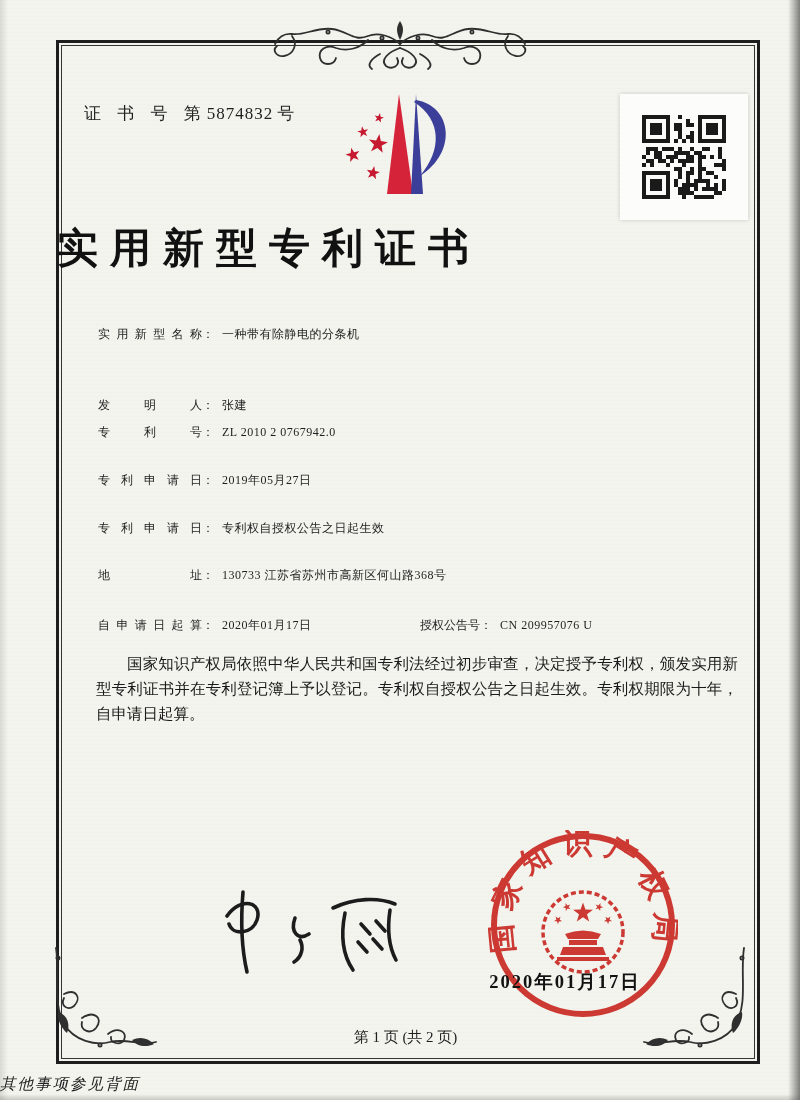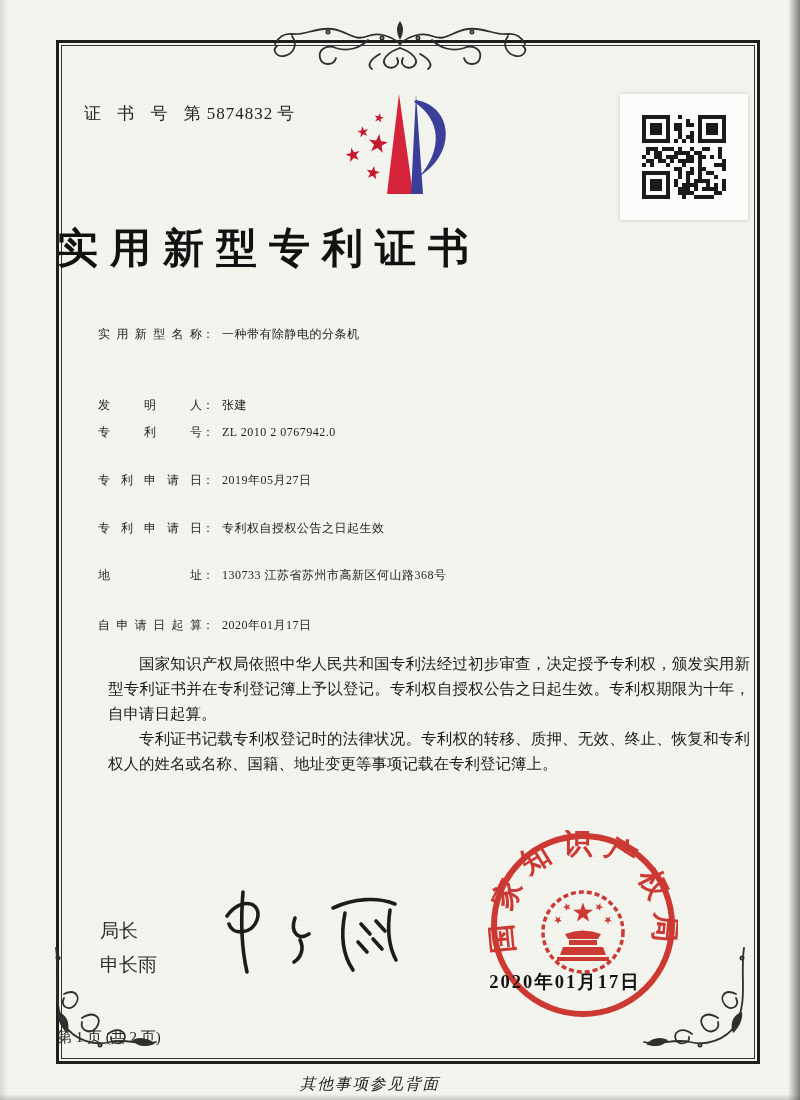--- a/index.html
+++ b/index.html
@@ -35,36 +35,36 @@
 
   .title{position:absolute;left:57px;top:221px;width:697px;text-align:left;
     font-size:41px;font-weight:bold;letter-spacing:12px;color:#111;z-index:2;}
 
   .fields{position:absolute;left:98px;top:0;width:640px;z-index:2;}
   .field{position:absolute;left:0;width:640px;font-size:12px;color:#1e1e1e;white-space:nowrap;}
   .flabel{display:inline-block;width:104px;text-align:justify;text-align-last:justify;}
   .fvalue{margin-left:8px;letter-spacing:.5px;}
   .gaz{position:absolute;left:322px;top:0;}
 
-  .paras{position:absolute;left:108px;top:651px;width:642px;font-size:15.5px;line-height:25px;
+  .paras{position:absolute;left:96px;top:651px;width:642px;font-size:15.5px;line-height:25px;
     text-align:justify;color:#1a1a1a;z-index:2;}
   .paras p{margin:0;text-indent:2em;}
 
   .signer{position:absolute;left:100px;top:914px;z-index:2;
     font-family:"Liberation Sans","DejaVu Sans",sans-serif;font-size:19px;color:#2b2b2b;line-height:34px;}
   .signature{position:absolute;left:203px;top:880px;width:212px;height:102px;z-index:2;}
   .signature path{stroke:#1c1c1c;stroke-width:3.6;fill:none;stroke-linecap:round;stroke-linejoin:round;}
 
   .seal{position:absolute;left:488px;top:830px;width:190px;height:190px;z-index:4;
     mix-blend-mode:multiply;opacity:.95;}
   .seal-date{position:absolute;left:472px;top:969px;width:186px;text-align:center;z-index:5;
     font-size:18.5px;font-weight:bold;letter-spacing:2px;color:#121212;}
 
-  .page-num{position:absolute;left:57px;top:1028px;width:697px;text-align:left;font-size:15px;color:#1f1f1f;z-index:2;}
-  .back-note{position:absolute;left:0;top:1074px;width:740px;text-align:center;font-size:15.5px;
+  .page-num{position:absolute;left:57px;top:1028px;width:697px;text-align:center;font-size:15px;color:#1f1f1f;z-index:2;}
+  .back-note{position:absolute;left:0;top:1074px;width:740px;font-size:15.5px;
     font-style:italic;color:#222;z-index:2;letter-spacing:2px;}
 </style>
 </head>
 <body>
 
 <div class="page">
 
   <div class="edge-left"></div>
   <div class="edge-right"></div>
   <div class="edge-bottom"></div>
@@ -366,32 +366,30 @@
       <span class="flabel">专利申请日</span><span>：</span><span class="fvalue">2019年05月27日</span>
     </div>
     <div class="field" style="top:520px">
       <span class="flabel">专利申请日</span><span>：</span><span class="fvalue">专利权自授权公告之日起生效</span>
     </div>
     <div class="field" style="top:567px">
       <span class="flabel">地址</span><span>：</span><span class="fvalue">130733 江苏省苏州市高新区何山路368号</span>
     </div>
     <div class="field" style="top:617px">
       <span class="flabel">自申请日起算</span><span>：</span><span class="fvalue">2020年01月17日</span>
+      <span class="gaz">
+        <span>授权公告号</span><span>：</span><span class="fvalue">CN 209957076 U</span>
+      </span>
     </div>
   </div>
 
   <div class="paras">
     <p>国家知识产权局依照中华人民共和国专利法经过初步审查，决定授予专利权，颁发实用新型专利证书并在专利登记簿上予以登记。专利权自授权公告之日起生效。专利权期限为十年，自申请日起算。</p>
-    <p>专利证书记载专利权登记时的法律状况。专利权的转移、质押、无效、终止、恢复和专利权人的姓名或名称、国籍、地址变更等事项记载在专利登记簿上。</p>
   </div>
 
-  <div class="signer">
-    <div>局长</div>
-    <div>申长雨</div>
-  </div>
 
   <svg class="signature" viewBox="0 0 212 102">
     <path d="M40,12 C38,36 38,66 44,92"></path>
     <path d="M24,36 C38,16 60,22 54,40 C49,54 30,56 26,44"></path>
     <path d="M92,38 C87,52 95,61 106,54"></path>
     <path d="M97,60 C101,67 99,77 91,82"></path>
     <path d="M130,28 C151,18 175,17 192,24"></path>
     <path d="M142,33 C137,58 141,77 150,90"></path>
     <path d="M187,30 C184,50 186,67 193,80"></path>
     <path d="M158,44 L167,54"></path>

